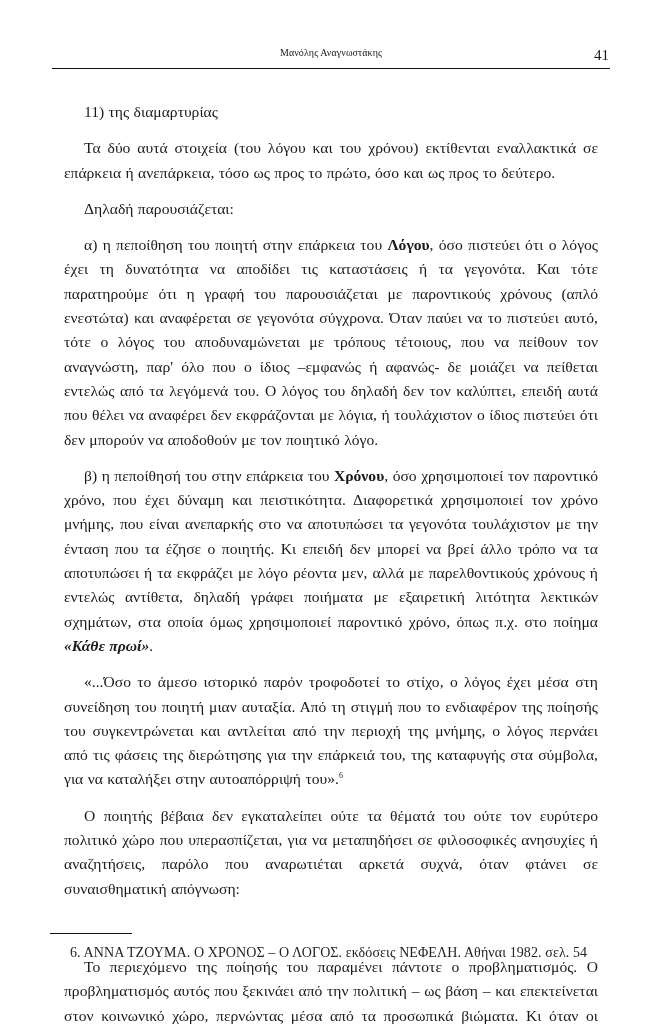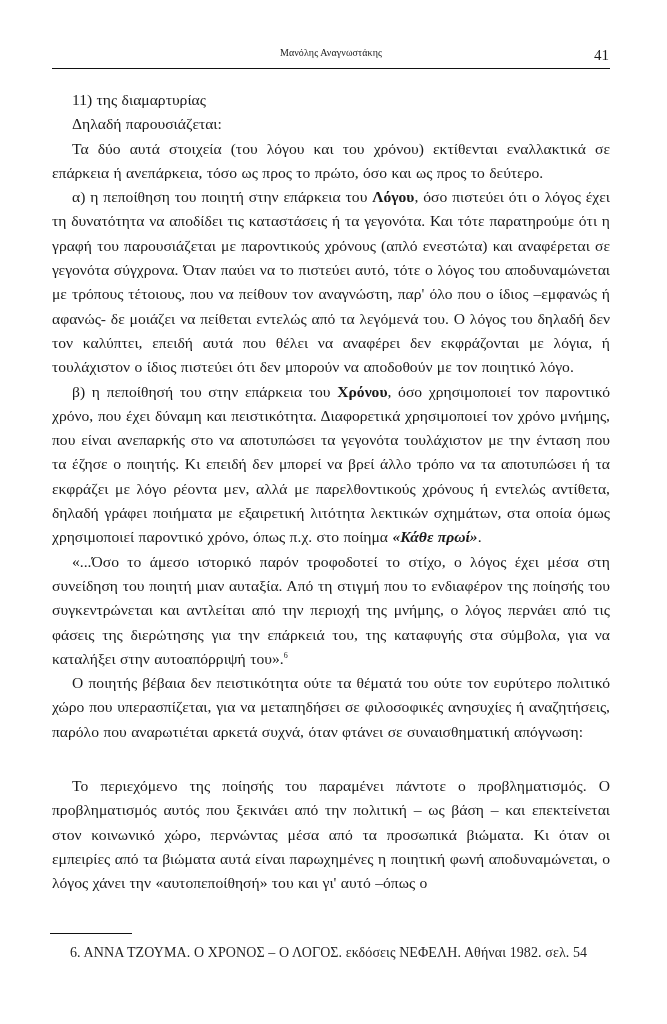--- a/index.html
+++ b/index.html
@@ -16,21 +16,21 @@
     font-size:10px; letter-spacing:0.1px;
   }
   .header .pageno {
     position:absolute; right:1px; top:1px; font-size:15px;
   }
   .body {
     position:absolute; left:52px; top:88px; width:558px;
     font-size:15.6px; line-height:24.3px; text-align:justify;
     word-spacing:0.5px;
   }
-  .body p { margin:0; text-indent:20px;font-family:Liberation Serif, serif; }
+  .body p { margin:12px; text-indent:20px;font-family:Liberation Serif, serif; }
   .body p.quote-poem { text-indent:0; padding-left:45px; font-style:italic; }
   .body .gap { height:30px; }
   .body b { font-weight:bold; }
   .body .bi { font-weight:bold; font-style:italic; }
   .body sup { font-size:8px; vertical-align:6px; line-height:0; }
   .fn-rule {
     position:absolute; left:50px; top:933px; width:82px; height:0;
     border-top:1.2px solid #111;
   }
   .footnote {
@@ -41,24 +41,24 @@
 </head>
 <body>
 
 <div class="header">
   <span class="title">Μανόλης Αναγνωστάκης</span>
   <span class="pageno">41</span>
 </div>
 
 <div class="body">
   <p>11) της διαμαρτυρίας</p>
+  <p>Τα δύο αυτά στοιχεία (του λόγου και του χρόνου) εκτίθενται εναλλακτικά σε επάρκεια ή ανεπάρκεια, τόσο ως προς το πρώτο, όσο και ως προς το δεύτερο.</p>
   <p>Δηλαδή παρουσιάζεται:</p>
-  <p>Τα δύο αυτά στοιχεία (του λόγου και του χρόνου) εκτίθενται εναλλακτικά σε επάρκεια ή ανεπάρκεια, τόσο ως προς το πρώτο, όσο και ως προς το δεύτερο.</p>
   <p><span>α) η πεποίθηση του ποιητή στην επάρκεια του </span><b>Λόγου</b><span>, όσο πιστεύει ότι ο λόγος έχει τη δυνατότητα να αποδίδει τις καταστάσεις ή τα γεγονότα. Και τότε παρατηρούμε ότι η γραφή του παρουσιάζεται με παροντικούς χρόνους (απλό ενεστώτα) και αναφέρεται σε γεγονότα σύγχρονα. Όταν παύει να το πιστεύει αυτό, τότε ο λόγος του αποδυναμώνεται με τρόπους τέτοιους, που να πείθουν τον αναγνώστη, παρ' όλο που ο ίδιος –εμφανώς ή αφανώς- δε μοιάζει να πείθεται εντελώς από τα λεγόμενά του. Ο λόγος του δηλαδή δεν τον καλύπτει, επειδή αυτά που θέλει να αναφέρει δεν εκφράζονται με λόγια, ή τουλάχιστον ο ίδιος πιστεύει ότι δεν μπορούν να αποδοθούν με τον ποιητικό λόγο.</span></p>
   <p><span>β) η πεποίθησή του στην επάρκεια του </span><b>Χρόνου</b><span>, όσο χρησιμοποιεί τον παροντικό χρόνο, που έχει δύναμη και πειστικότητα. Διαφορετικά χρησιμοποιεί τον χρόνο μνήμης, που είναι ανεπαρκής στο να αποτυπώσει τα γεγονότα τουλάχιστον με την ένταση που τα έζησε ο ποιητής. Κι επειδή δεν μπορεί να βρεί άλλο τρόπο να τα αποτυπώσει ή τα εκφράζει με λόγο ρέοντα μεν, αλλά με παρελθοντικούς χρόνους ή εντελώς αντίθετα, δηλαδή γράφει ποιήματα με εξαιρετική λιτότητα λεκτικών σχημάτων, στα οποία όμως χρησιμοποιεί παροντικό χρόνο, όπως π.χ. στο ποίημα </span><span class="bi">«Κάθε πρωί»</span><span>.</span></p>
   <p><span>«...Όσο το άμεσο ιστορικό παρόν τροφοδοτεί το στίχο, ο λόγος έχει μέσα στη συνείδηση του ποιητή μιαν αυταξία. Από τη στιγμή που το ενδιαφέρον της ποίησής του συγκεντρώνεται και αντλείται από την περιοχή της μνήμης, ο λόγος περνάει από τις φάσεις της διερώτησης για την επάρκειά του, της καταφυγής στα σύμβολα, για να καταλήξει στην αυτοαπόρριψή του».</span><sup>6</sup></p>
-  <p>Ο ποιητής βέβαια δεν πειστικότητα ούτε τα θέματά του ούτε τον ευρύτερο πολιτικό χώρο που υπερασπίζεται, για να μεταπηδήσει σε φιλοσοφικές ανησυχίες ή αναζητήσεις, παρόλο που αναρωτιέται αρκετά συχνά, όταν φτάνει σε συναισθηματική απόγνωση:</p>
+  <p>Ο ποιητής βέβαια δεν εγκαταλείπει ούτε τα θέματά του ούτε τον ευρύτερο πολιτικό χώρο που υπερασπίζεται, για να μεταπηδήσει σε φιλοσοφικές ανησυχίες ή αναζητήσεις, παρόλο που αναρωτιέται αρκετά συχνά, όταν φτάνει σε συναισθηματική απόγνωση:</p>
   <div class="gap"></div>
   <p>Το περιεχόμενο της ποίησής του παραμένει πάντοτε ο προβληματισμός. Ο προβληματισμός αυτός που ξεκινάει από την πολιτική – ως βάση – και επεκτείνεται στον κοινωνικό χώρο, περνώντας μέσα από τα προσωπικά βιώματα. Κι όταν οι εμπειρίες από τα βιώματα αυτά είναι παρωχημένες η ποιητική φωνή αποδυναμώνεται, ο λόγος χάνει την «αυτοπεποίθησή» του και γι' αυτό –όπως ο</p>
 </div>
 
 <div class="fn-rule"></div>
 <div class="footnote">6. ΑΝΝΑ ΤΖΟΥΜΑ. Ο ΧΡΟΝΟΣ – Ο ΛΟΓΟΣ. εκδόσεις ΝΕΦΕΛΗ. Αθήναι 1982. σελ. 54</div>
 
 </body></html>

